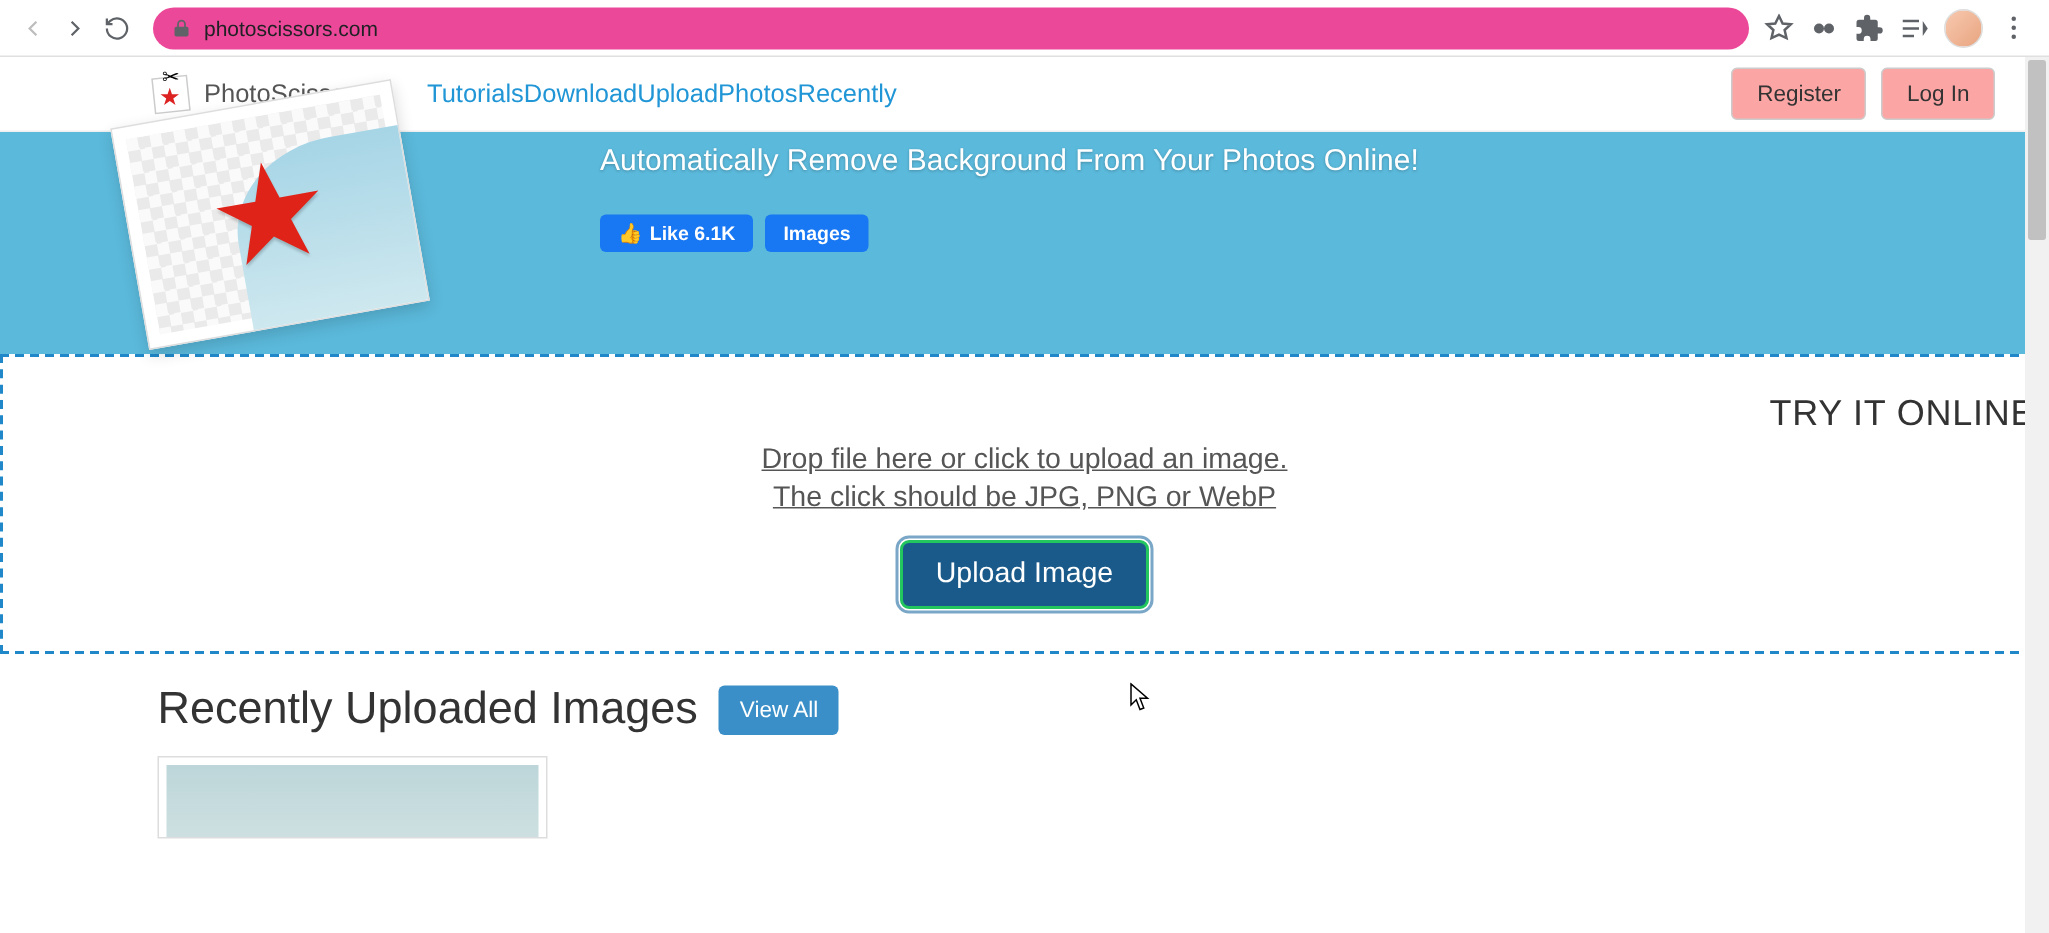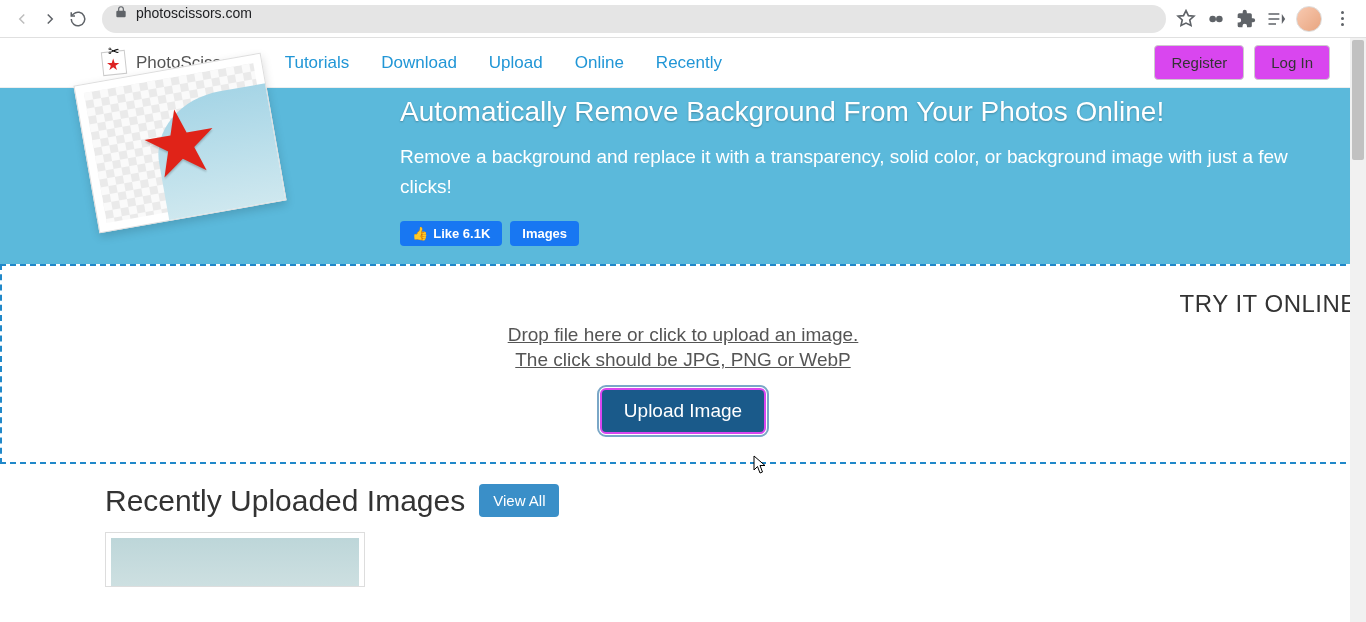--- a/index.html
+++ b/index.html
@@ -3,65 +3,65 @@
 <meta charset="utf-8">
 <style>
 * { margin: 0; padding: 0; box-sizing: border-box; font-family: -apple-system, BlinkMacSystemFont, "Segoe UI", Helvetica, Arial, sans-serif; }
 body { width: 1366px; height: 622px; overflow: hidden; background: #fff; position: relative; }
 
 
 .browser-bar { height: 38px; background: #fff; display: flex; align-items: center; padding: 0 8px; border-bottom: 1px solid #e0e0e0; }
 .nav-btn { width: 28px; height: 28px; display: flex; align-items: center; justify-content: center; color: #5f6368; cursor: pointer; border-radius: 50%; }
 .nav-btn.disabled { color: #bdbdbd; }
 .nav-btn svg { width: 18px; height: 18px; }
-.address-bar { flex: 1; height: 28px; background: #e5e5e5; border-radius: 14px; margin: 0 10px; display: flex; padding: 0 12px; font-size: 14px; color: #202124; }
+.address-bar { flex: 1; height: 28px; background: #ec4899; border-radius: 14px; margin: 0 10px; display: flex; align-items: center; padding: 0 12px; font-size: 14px; color: #202124; }
 .lock-icon { width: 14px; height: 14px; margin-right: 8px; color: #5f6368; }
 .toolbar-right { display: flex; align-items: center; gap: 10px; padding-right: 6px; }
 .toolbar-icon { width: 20px; height: 20px; color: #5f6368; display:flex; align-items:center; justify-content:center; }
 .avatar-img { width: 26px; height: 26px; border-radius: 50%; background: linear-gradient(135deg,#f8c9b0,#e8a580); border: 1px solid #ddd; }
 .menu-dots { width: 20px; display:flex; flex-direction:column; align-items:center; gap:3px; }
 .menu-dots span { width:3px; height:3px; background:#5f6368; border-radius:50%; }
 
 
 .content { height: 584px; overflow:hidden; position:relative; }
 .scrollbar-track { position:absolute; right:0; top:0; width:16px; height:584px; background:#f1f1f1; }
 .scrollbar-thumb { position:absolute; right:2px; top:2px; width:12px; height:120px; background:#c1c1c1; border-radius:2px; }
 
 
 .site-nav { height: 50px; background:#fff; display:flex; align-items:center; padding:0 20px 0 100px; border-bottom:1px solid #eee; }
 .brand { display:flex; align-items:center; gap:8px; margin-right:40px; }
 .brand-logo { width:28px; height:28px; position:relative; }
 .brand-logo .paper { position:absolute; inset:2px; background:#fff; border:1px solid #ccc; transform:rotate(-6deg); }
 .brand-logo .star { position:absolute; left:6px; top:6px; color:#d22; font-size:16px; }
 .brand-logo .scissors { position:absolute; left:8px; top:-6px; font-size:14px; }
 .brand-text { color:#555; font-size:17px; }
-.nav-links { display:flex; gap:32px; }
+.nav-links { display:flex; }
 .nav-links a { color:#2196d6; text-decoration:none; font-size:17px; font-weight:500; }
 .nav-right { margin-left:auto; display:flex; gap:10px; padding-right:16px; }
-.btn-outline { border:1px solid #ccc; background:#d946ef; border-radius:4px; padding:8px 16px; font-size:15px; color:#333; cursor:pointer; }
+.btn-outline { border:1px solid #ccc; background:#fca5a5; border-radius:4px; padding:8px 16px; font-size:15px; color:#333; cursor:pointer; }
 
 
 .hero { background:#5bb9db; padding:0 0 18px 0; position:relative; display:flex; }
 .hero-img { width:360px; display:flex; justify-content:center; align-items:flex-start; }
 .polaroid { width:190px; height:150px; background:#fff; border:1px solid #ddd; transform:rotate(-10deg); margin-top:-20px; box-shadow:0 4px 10px rgba(0,0,0,0.15); position:relative; overflow:hidden; padding:8px; }
 .polaroid-inner { width:100%; height:100%; background: repeating-conic-gradient(#eaeaea 0 25%, #fafafa 0 50%) 0 0/16px 16px; position:relative; display:flex; align-items:center; justify-content:center; }
 .polaroid-inner::before { content:""; position:absolute; right:-10px; bottom:-10px; width:120px; height:120px; background:linear-gradient(180deg,#a6d5e6,#cfe8ef); border-top-left-radius:60% 50%; }
 .starfish { color:#e02318; font-size:90px; line-height:1; text-shadow:0 2px 2px rgba(0,0,0,0.2); z-index:1; }
 .hero-text { flex:1; color:#fff; padding:8px 60px 0 40px; }
-.hero-title { font-size:28px; font-weight:500; text-shadow:0 1px 2px rgba(0,0,0,0.25); margin-bottom:14px; }
+.hero-title { font-size:20px; font-weight:500; text-shadow:0 1px 2px rgba(0,0,0,0.25); margin-bottom:24px; }
 .hero-sub { font-size:19px; line-height:1.6; margin-bottom:18px; }
 .fb-row { display:flex; gap:8px; }
 .fb-btn { background:#1877f2; color:#fff; border:none; border-radius:4px; padding:5px 12px; font-size:13px; font-weight:600; display:flex; align-items:center; gap:5px; cursor:pointer; }
 .thumb { font-size:13px; }
 
 
 .dropzone { margin:0; border:2px dashed #2088c9; border-left:2px dashed #2088c9; border-right:2px dashed #2088c9; padding:24px 0 28px; text-align:center; }
 .dz-title { font-size:24px; color:#333; letter-spacing:0.5px; margin-bottom:6px;text-align:right; }
 .dz-line { font-size:19px; color:#555; margin:3px 0;text-decoration:underline; }
-.upload-btn { margin-top:14px; background:#1a5a8a; color:#fff; border:2px solid #d946ef; border-radius:6px; padding:10px 22px; font-size:19px; cursor:pointer; outline:2px solid #7aa7c7; outline-offset:1px; }
+.upload-btn { margin-top:14px; background:#1a5a8a; color:#fff; border:2px solid #22c55e; border-radius:6px; padding:10px 22px; font-size:19px; cursor:pointer; outline:2px solid #7aa7c7; outline-offset:1px; }
 
 
 .recent { padding:20px 0 0 105px; }
 .recent-row { display:flex; align-items:center; gap:14px; }
 .recent-title { font-size:30px; color:#333; font-weight:400; }
 .viewall-btn { background:#3a8fc8; color:#fff; border:none; border-radius:4px; padding:8px 14px; font-size:15px; cursor:pointer; }
 .thumb-card { margin-top:14px; width:260px; height:55px; border:1px solid #ddd; padding:5px; overflow:hidden; }
 .thumb-card-inner { width:100%; height:200px; background:linear-gradient(180deg,#bdd6d9 0%,#d8e6e6 40%,#e8efed 100%); }
 
 
@@ -134,40 +134,39 @@
         <div class="paper"></div>
         <span class="star">★</span>
         <span class="scissors">✂</span>
       </div>
       <span class="brand-text">PhotoScissors</span>
     </div>
     <div class="nav-links">
       <a href="#">Tutorials</a>
       <a href="#">Download</a>
       <a href="#">Upload</a>
-      <a href="#">Online</a>
+      <a href="#">Photos</a>
       <a href="#">Recently</a>
     </div>
     <div class="nav-right">
       <button class="btn-outline">Register</button>
       <button class="btn-outline">Log In</button>
     </div>
   </div>
 
   <div class="hero">
     <div class="hero-img">
       <div class="polaroid">
         <div class="polaroid-inner">
             <span class="starfish">★</span>
           </div>
       </div>
     </div>
     <div class="hero-text">
       <div class="hero-title">Automatically Remove Background From Your Photos Online!</div>
-      <div class="hero-sub">Remove a background and replace it with a transparency, solid color, or background image with just a few clicks!</div>
       <div class="fb-row">
         <button class="fb-btn">
           <span class="thumb">👍</span>
           <span>Like 6.1K</span>
         </button>
         <button class="fb-btn">Images</button>
       </div>
     </div>
   </div>
 

